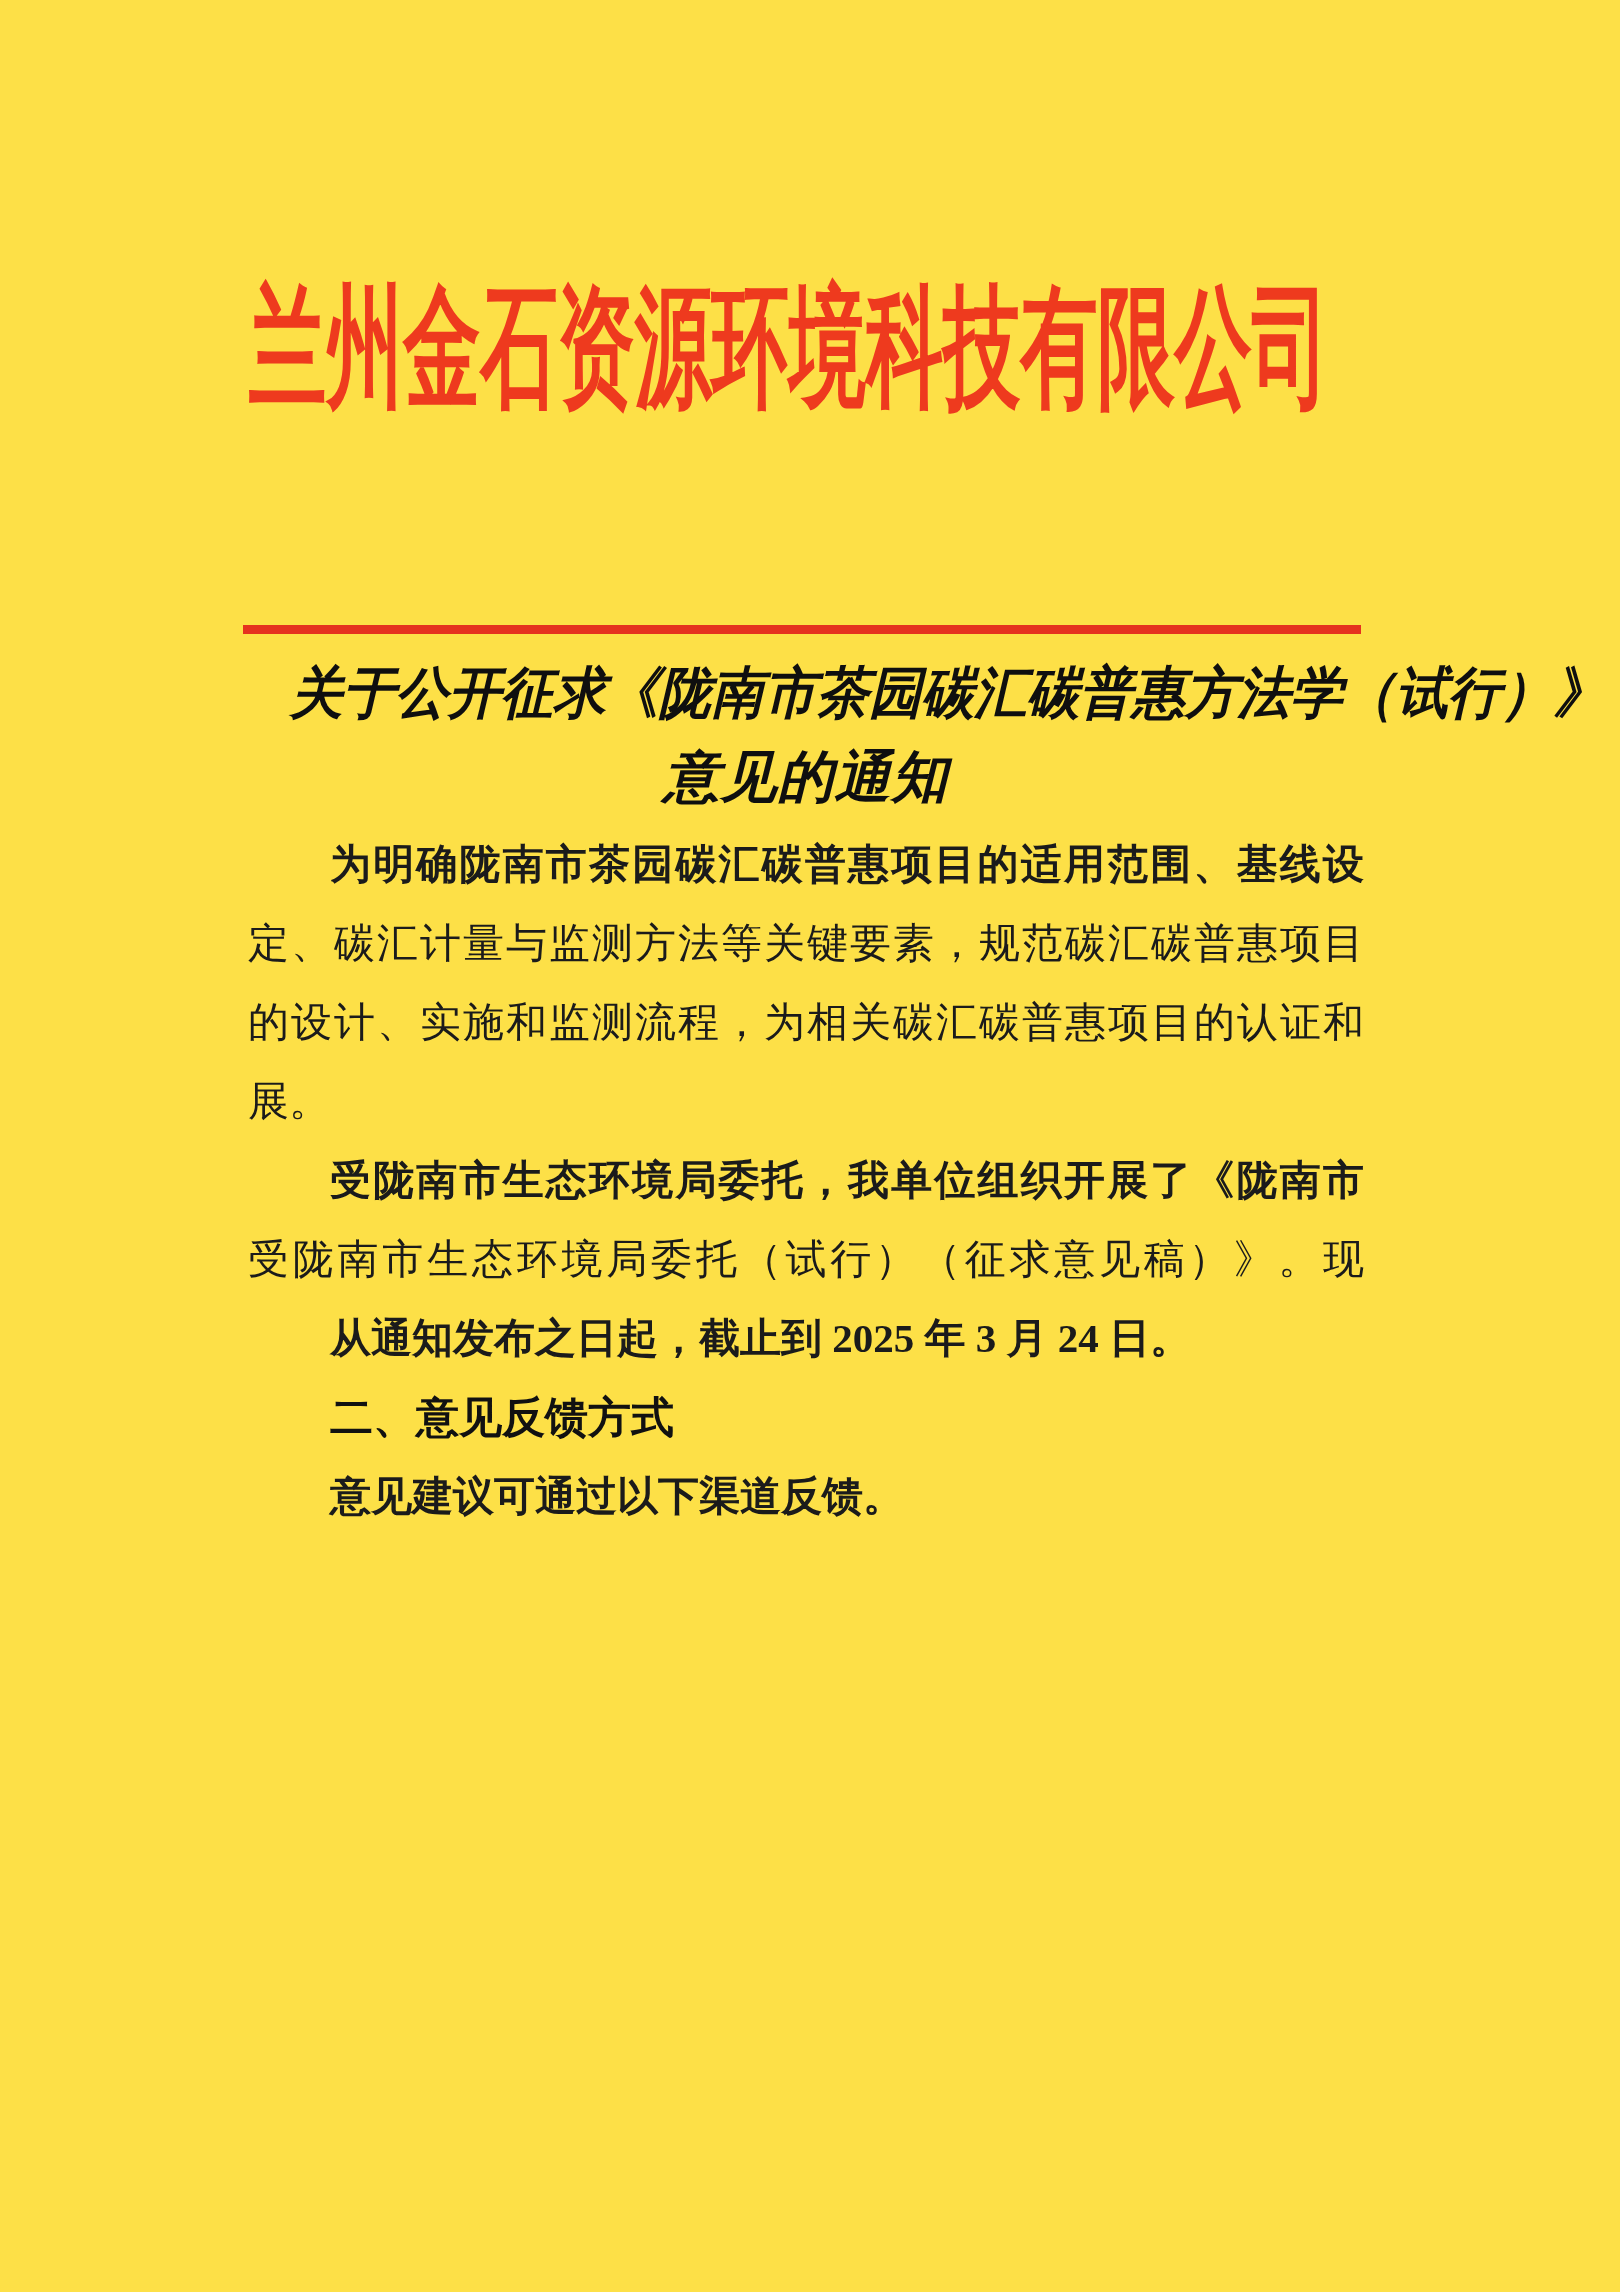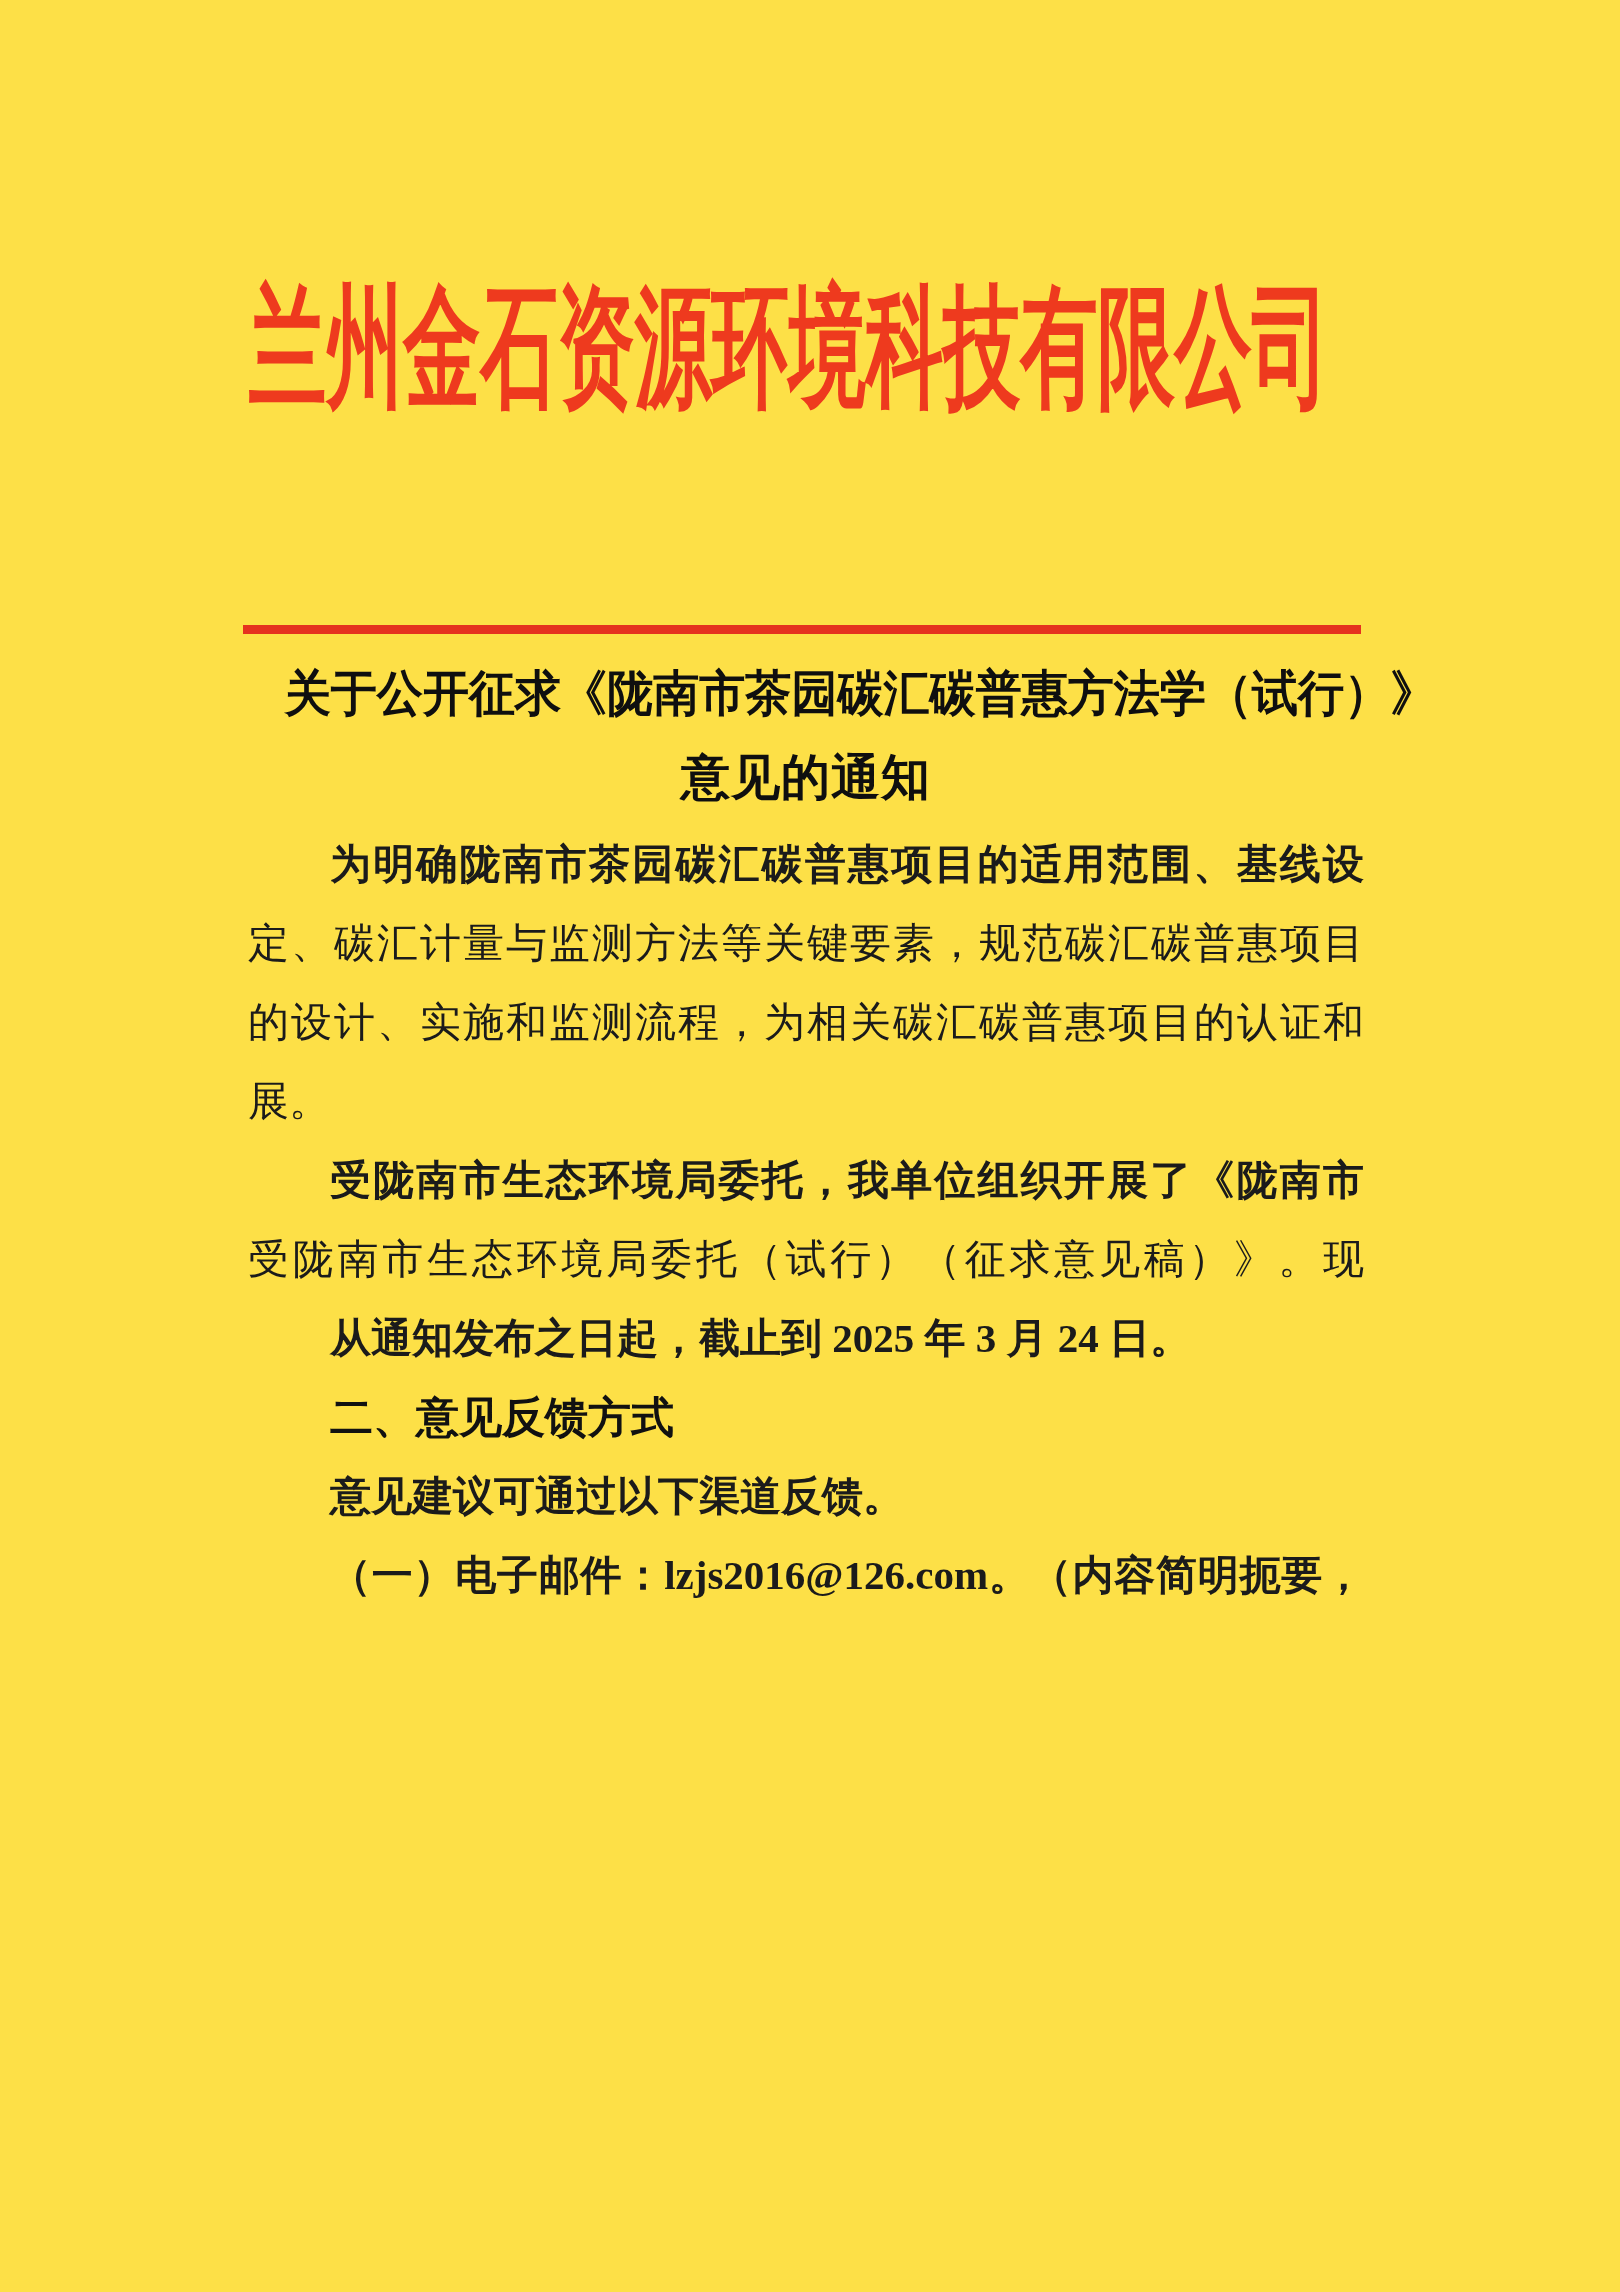--- a/index.html
+++ b/index.html
@@ -45,23 +45,24 @@
     background: #e5321e;
   }
   
   .doc-title {
     position: absolute;
     left: 248px;
     width: 1116px;
     text-align: center;
     font-weight: 700;
     color: #0f0f0f;
-    font-size: 49px;
+    font-size: 56px;
     line-height: 61px;
     white-space: nowrap;
+    font-style: italic;
   }
   .doc-title.line1 { top: 663px; }
   .doc-title.line2 { top: 747px; letter-spacing: 1px; }
   .title-condense {
     display: inline-block;
     transform: scaleX(0.94);
     transform-origin: center top;
     white-space: nowrap;
   }
   
@@ -107,17 +108,16 @@
   <div class="body-block">
     <div class="ln ind j">为明确陇南市茶园碳汇碳普惠项目的适用范围、基线设</div>
     <div class="ln j">定、碳汇计量与监测方法等关键要素，规范碳汇碳普惠项目</div>
     <div class="ln j">的设计、实施和监测流程，为相关碳汇碳普惠项目的认证和</div>
     <div class="ln">展。</div>
     <div class="ln ind j">受陇南市生态环境局委托，我单位组织开展了《陇南市</div>
     <div class="ln j">受陇南市生态环境局委托（试行）（征求意见稿）》。现</div>
     <div class="ln ind">从通知发布之日起，截止到 2025 年 3 月 24 日。</div>
     <div class="ln ind h">二、意见反馈方式</div>
     <div class="ln ind">意见建议可通过以下渠道反馈。</div>
-    <div class="ln ind j nowrap">（一）电子邮件：lzjs2016@126.com。（内容简明扼要，</div>
   </div>
 
 </div>
 
 
 </body></html>

